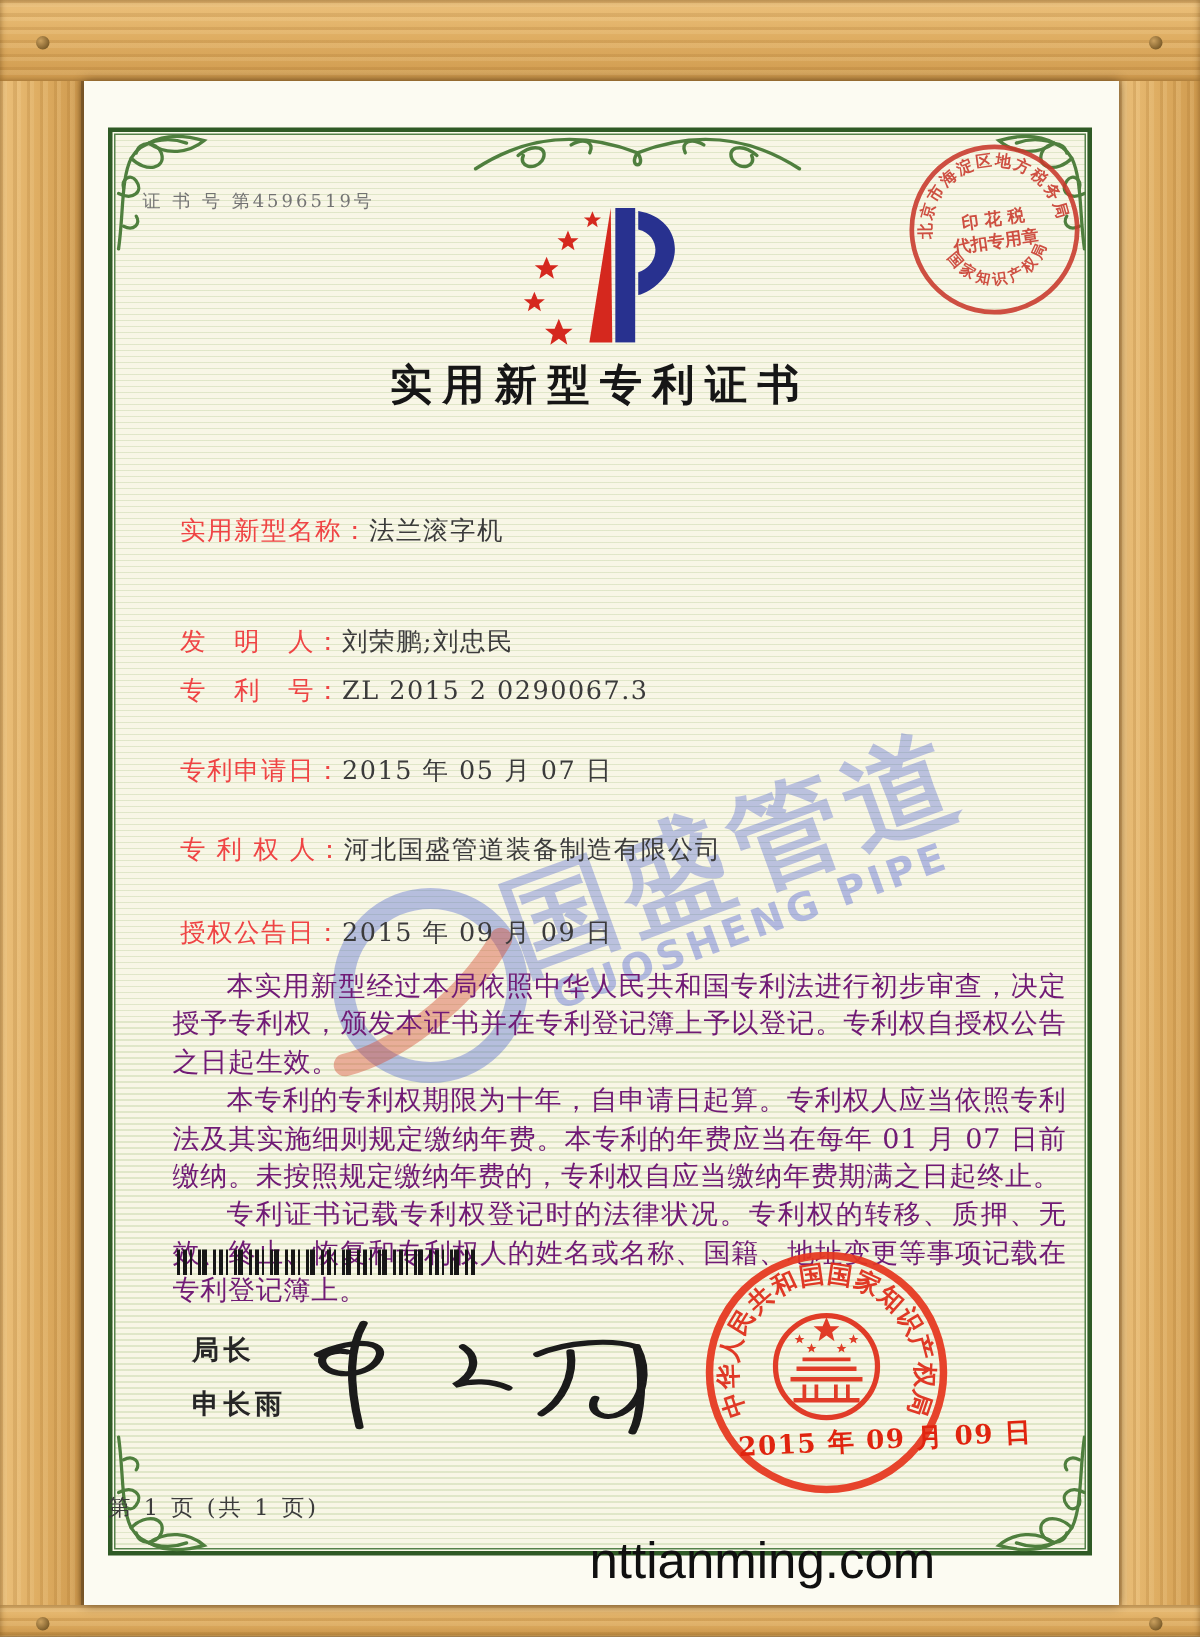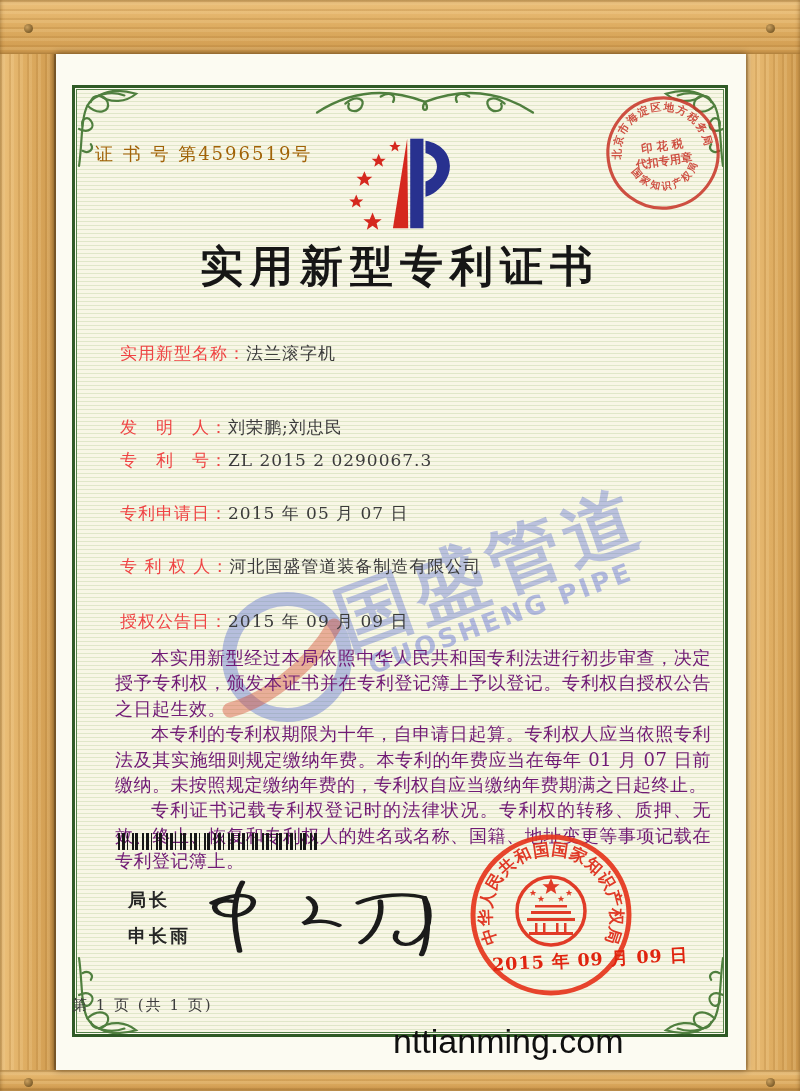--- a/index.html
+++ b/index.html
@@ -23,22 +23,22 @@
          box-shadow:0 0 7px rgba(40,20,0,.45);z-index:2;}
   .green-border{position:absolute;left:16px;top:31px;width:656px;height:952px;box-sizing:border-box;
          border:3px solid #2f5a26;
          box-shadow:inset 0 0 0 1px #fbfaec, inset 0 0 0 2px #55824a;
          background-color:#f8f6e6;
          background-image:repeating-linear-gradient(0deg,rgba(150,185,110,.25) 0 1px,rgba(0,0,0,0) 1px 4px);
          z-index:1;}
   .ornament{position:absolute;z-index:3;color:#4f7f3e;}
   
   .abs{position:absolute;z-index:5;}
-  .cert-no{left:39px;top:88px;font-size:18px;letter-spacing:2px;color:#a16207;}
-  .title{left:16px;top:184px;width:656px;text-align:center;font-size:43px;font-weight:bold;
+  .cert-no{left:39px;top:72px;font-size:12px;letter-spacing:2px;color:#737373;}
+  .title{left:16px;top:184px;width:656px;text-align:center;font-size:28px;font-weight:bold;
          letter-spacing:7px;color:#161616;}
   .field{left:64px;font-size:17px;color:#3b3b3b;letter-spacing:1px;white-space:nowrap;}
   .field .flabel{color:#ef4444;}
   .body-block{left:59px;top:591px;width:596px;font-size:18px;line-height:25.4px;
          color:#701a75;text-align:justify;letter-spacing:.5px;}
   .body-block p{margin:0;text-indent:2em;}
   .barcode{left:62px;top:779px;width:200px;height:17px;
     background:repeating-linear-gradient(90deg,#171717 0 2px,rgba(0,0,0,0) 2px 4px,#171717 4px 7px,
       rgba(0,0,0,0) 7px 9px,#171717 9px 10px,rgba(0,0,0,0) 10px 14px,#171717 14px 16px,
       rgba(0,0,0,0) 16px 17px,#171717 17px 20px,rgba(0,0,0,0) 20px 24px);}

